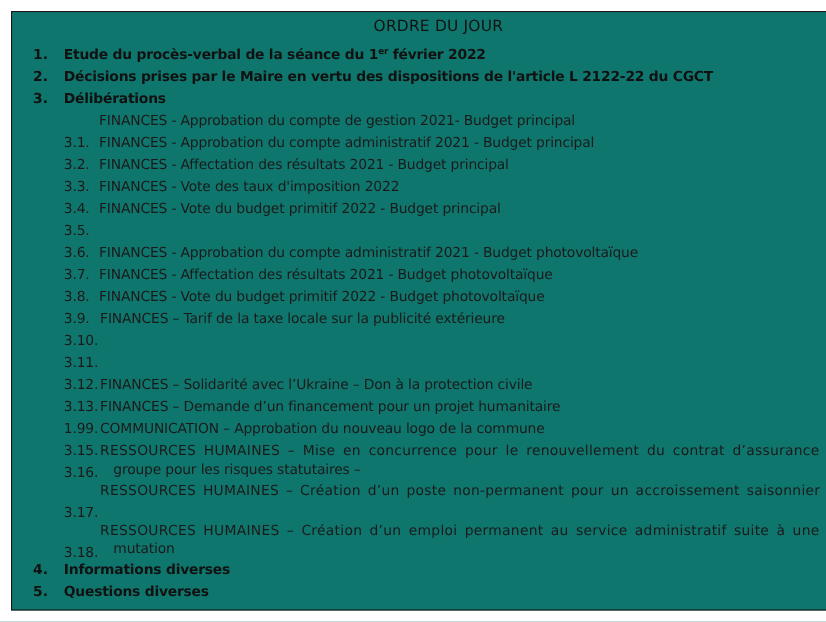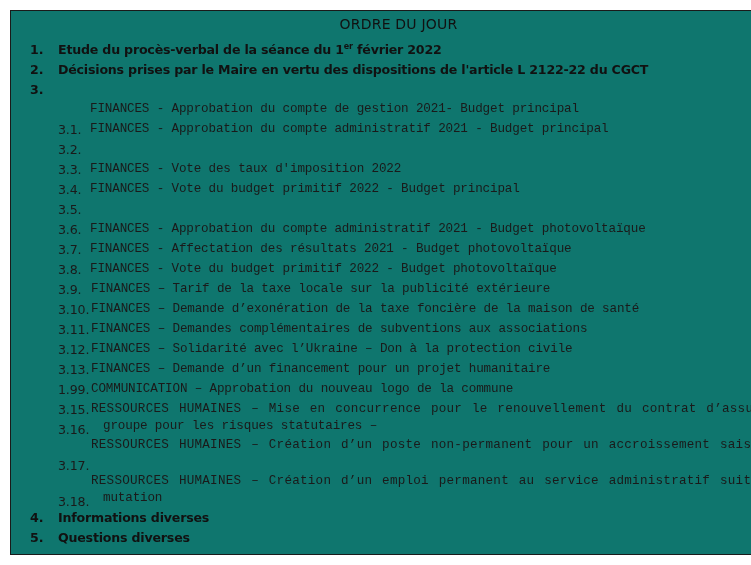--- a/index.html
+++ b/index.html
@@ -88,21 +88,20 @@
   .sub-item .snum {
     position: absolute;
     left: 47px;
     top: 1px;
     margin-top: 20px;
   }
   .sub-item .stxt {
     position: absolute;
     left: 79px;
     top: 1px;
-    font-family: Liberation Mono, monospace;
   }
   .sub-item.wide .stxt {
     left: 80px;
   }
   .sub-item.two-line {
     height: 36px;
   }
   .sub-item.two-line .stxt {
     white-space: normal;
     width: 654px;
@@ -154,34 +153,36 @@
     <li class="main-item">
       <span class="num">1.</span>
       <span class="txt"><span>Etude du procès-verbal de la séance du 1</span><sup>er</sup><span> février 2022</span></span>
     </li>
     <li class="main-item">
       <span class="num">2.</span>
       <span class="txt">Décisions prises par le Maire en vertu des dispositions de l'article L 2122-22 du CGCT</span>
     </li>
     <li class="main-item">
       <span class="num">3.</span>
+      <span class="txt">Délibérations</span>
     </li>
 
     <li style="list-style:none;">
       <ul class="sub-list" id="sub-list">
           <li class="sub-item single">
             <span class="snum">3.1.</span>
             <span class="stxt">FINANCES - Approbation du compte de gestion 2021- Budget principal</span>
           </li>
           <li class="sub-item single">
             <span class="snum">3.2.</span>
             <span class="stxt">FINANCES - Approbation du compte administratif 2021 - Budget principal</span>
           </li>
           <li class="sub-item single">
             <span class="snum">3.3.</span>
+            <span class="stxt">FINANCES - Affectation des résultats 2021 - Budget principal</span>
           </li>
           <li class="sub-item single">
             <span class="snum">3.4.</span>
             <span class="stxt">FINANCES - Vote des taux d'imposition 2022</span>
           </li>
           <li class="sub-item single">
             <span class="snum">3.5.</span>
             <span class="stxt">FINANCES - Vote du budget primitif 2022 - Budget principal</span>
           </li>
           <li class="sub-item single">
@@ -198,25 +199,23 @@
           <li class="sub-item single">
             <span class="snum">3.9.</span>
             <span class="stxt">FINANCES - Vote du budget primitif 2022 - Budget photovoltaïque</span>
           </li>
           <li class="sub-item single wide">
             <span class="snum">3.10.</span>
             <span class="stxt">FINANCES – Tarif de la taxe locale sur la publicité extérieure</span>
           </li>
           <li class="sub-item single wide">
             <span class="snum">3.11.</span>
-            <span class="stxt">FINANCES – Demande d’exonération de la taxe foncière de la maison de santé</span>
           </li>
           <li class="sub-item single wide">
             <span class="snum">3.12.</span>
-            <span class="stxt">FINANCES – Demandes complémentaires de subventions aux associations</span>
           </li>
           <li class="sub-item single wide">
             <span class="snum">3.13.</span>
             <span class="stxt">FINANCES – Solidarité avec l’Ukraine – Don à la protection civile</span>
           </li>
           <li class="sub-item single wide">
             <span class="snum">1.99.</span>
             <span class="stxt">FINANCES – Demande d’un financement pour un projet humanitaire</span>
           </li>
           <li class="sub-item single wide">

